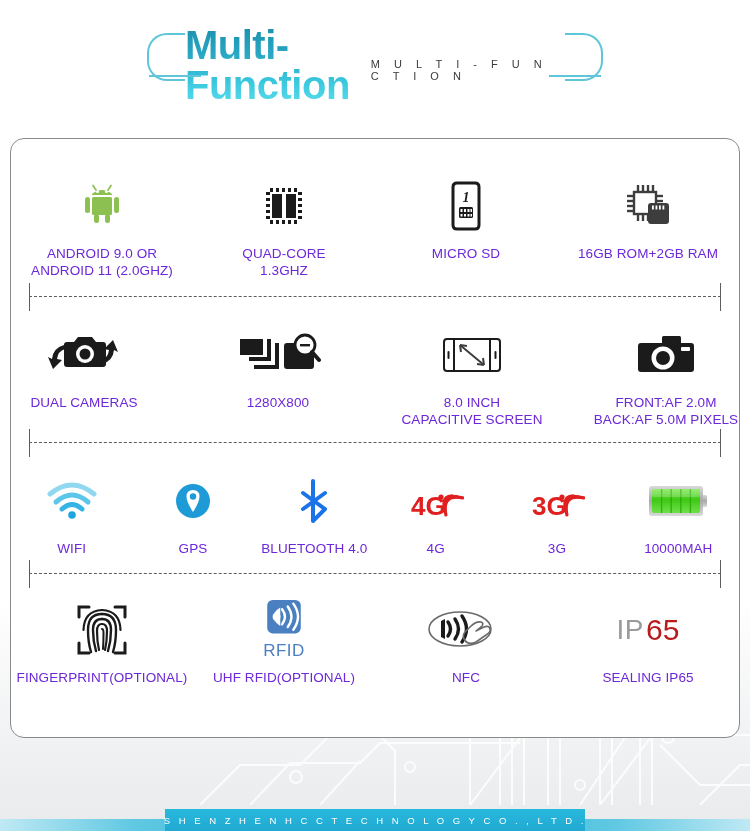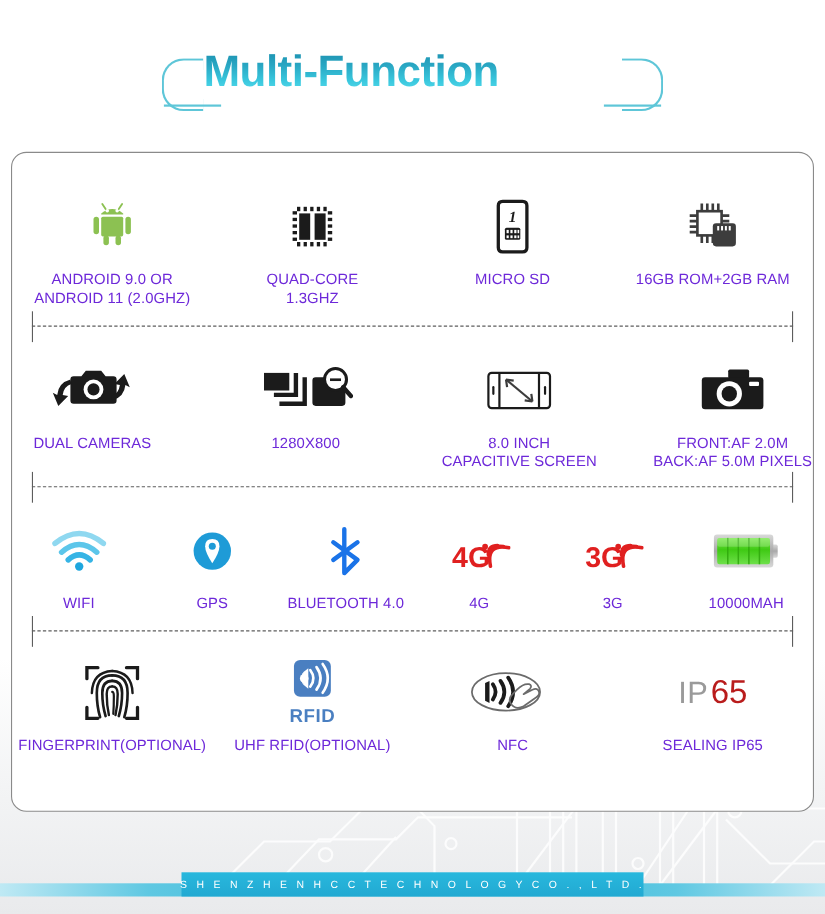--- a/index.html
+++ b/index.html
@@ -75,39 +75,39 @@
     font-size:13.5px;color:#6d28d9;line-height:1.28;letter-spacing:.1px;
     white-space:pre-line;
   }
   
   .row-1{padding:36px 0 16px;}
   .row-2{padding:26px 0 14px;gap:48px;}
   .row-3{padding:26px 0 16px;}
   .row-4{padding:24px 0 14px;}
   
   .footer{
-    position:absolute;left:0;bottom:16px;width:750px;height:26px;z-index:6;
+    position:absolute;left:0;bottom:0;width:750px;height:26px;z-index:6;
   }
   .footer-stripe{
     position:absolute;left:0;bottom:0;width:750px;height:12px;
     background:linear-gradient(90deg,#bfe9f4 0%,#5fc8e2 18%,#2bb5d6 50%,#5fc8e2 82%,#bfe9f4 100%);
   }
   .footer-banner{
     position:absolute;left:50%;transform:translateX(-50%);bottom:0;
     width:420px;height:22px;
     background:linear-gradient(180deg,#28b8dd 0%,#22a9d2 100%);
     display:flex;align-items:center;justify-content:center;
   }
   .footer-text{
     font-size:9.5px;letter-spacing:3px;color:#ffffff;font-weight:500;
     white-space:nowrap;
   }
   .ip-text{font-size:28px;color:#9a9a9a;font-weight:500;letter-spacing:.5px;}
   .ip-num{font-size:30px;color:#b91c1c;font-weight:400;vertical-align:super;margin-left:2px;}
-  .rfid-text{font-size:17px;font-weight:bold;color:#4a7fc1;letter-spacing:.5px;margin-top:1px;}
+  .rfid-text{font-size:17px;font-weight:normal;color:#4a7fc1;letter-spacing:.5px;margin-top:1px;}
 </style>
 </head>
 <body>
 
 <div class="bg-texture"></div>
 
 <svg class="circuit" viewBox="0 0 750 120" preserveAspectRatio="none">
   <g stroke="#ffffff" stroke-width="2" fill="none" opacity="0.95">
     <path d="M420 0 L420 18 Q420 26 428 26 L470 26 L490 46 L560 46"></path>
     <path d="M445 0 L445 10 L470 35 L470 120"></path>
@@ -143,20 +143,21 @@
   </g>
 </svg>
 
 <div class="header">
   <div class="title-wrap">
     <div class="bracket bracket-l"></div>
     <div class="bracket bracket-r"></div>
     <div class="sub-rule rule-l"></div>
     <div class="sub-rule rule-r"></div>
     <div class="title-main">Multi-Function</div>
+    <div class="title-sub">M U L T I - F U N C T I O N</div>
   </div>
 </div>
 
 <div class="card">
 
   <div class="row row-1">
 
     <div class="cell">
       <div class="icon">
         <svg width="52" height="52" viewBox="0 0 52 52">

